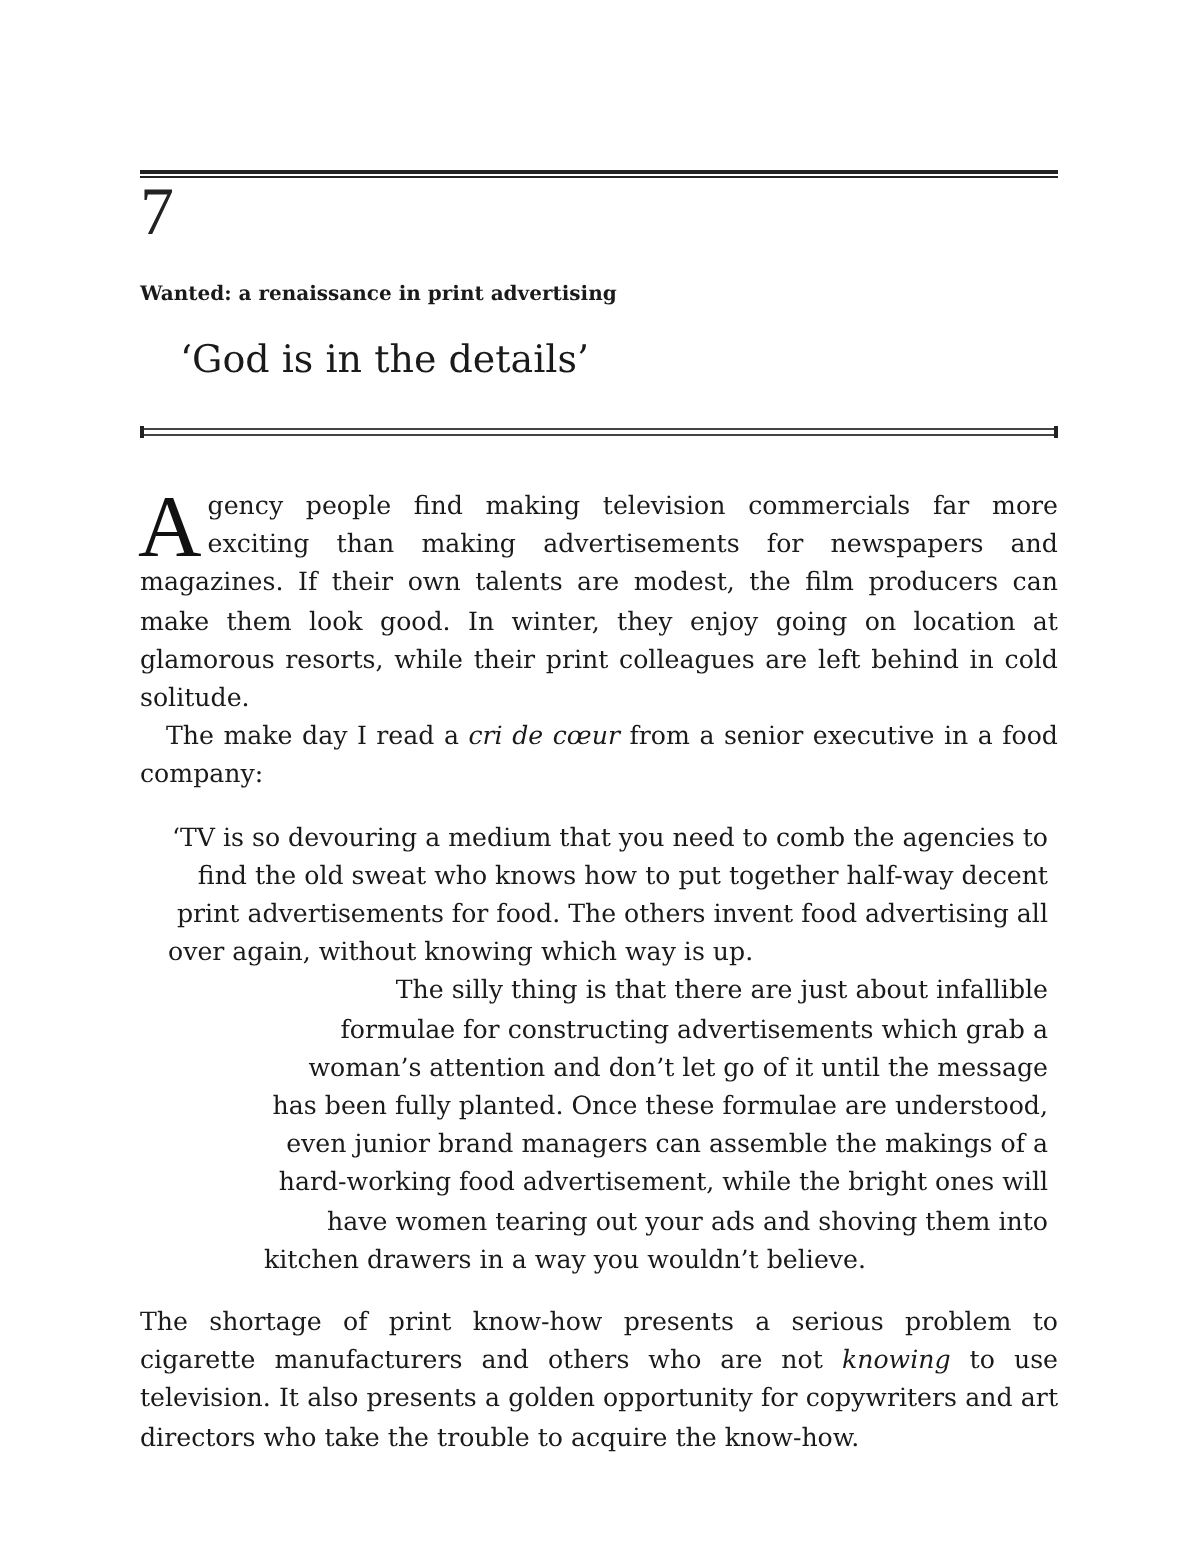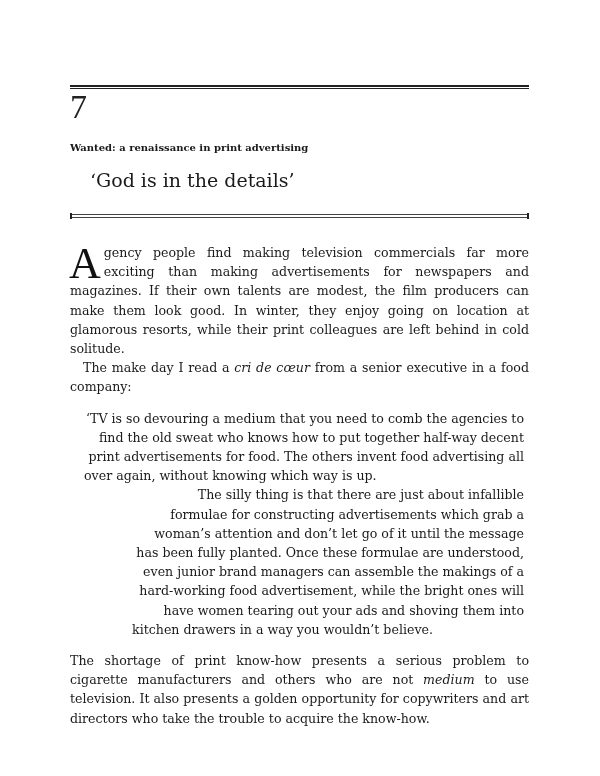--- a/index.html
+++ b/index.html
@@ -143,15 +143,15 @@
 
   <div class="body-text">
     <p><span class="dropcap">A</span><span>gency people find making television commercials far more exciting than making advertisements for newspapers and magazines. If their own talents are modest, the film producers can make them look good. In winter, they enjoy going on location at glamorous resorts, while their print colleagues are left behind in cold solitude.</span></p>
     <p class="indent"><span>The make day I read a </span><em>cri de cœur</em><span> from a senior executive in a food company:</span></p>
 
     <div class="quote">
       <p>‘TV is so devouring a medium that you need to comb the agencies to find the old sweat who knows how to put together half-way decent print advertisements for food. The others invent food advertising all over again, without knowing which way is up.</p>
       <p class="indent">The silly thing is that there are just about infallible formulae for constructing advertisements which grab a woman’s attention and don’t let go of it until the message has been fully planted. Once these formulae are understood, even junior brand managers can assemble the makings of a hard-working food advertisement, while the bright ones will have women tearing out your ads and shoving them into kitchen drawers in a way you wouldn’t believe.</p>
     </div>
 
-    <p><span>The shortage of print know-how presents a serious problem to cigarette manufacturers and others who are not </span><em>medium</em><span> to use television. It also presents a golden opportunity for copywriters and art directors who take the trouble to acquire the know-how.</span></p>
+    <p><span>The shortage of print know-how presents a serious problem to cigarette manufacturers and others who are not </span><em>knowing</em><span> to use television. It also presents a golden opportunity for copywriters and art directors who take the trouble to acquire the know-how.</span></p>
   </div>
 </div>
 
 </body></html>

